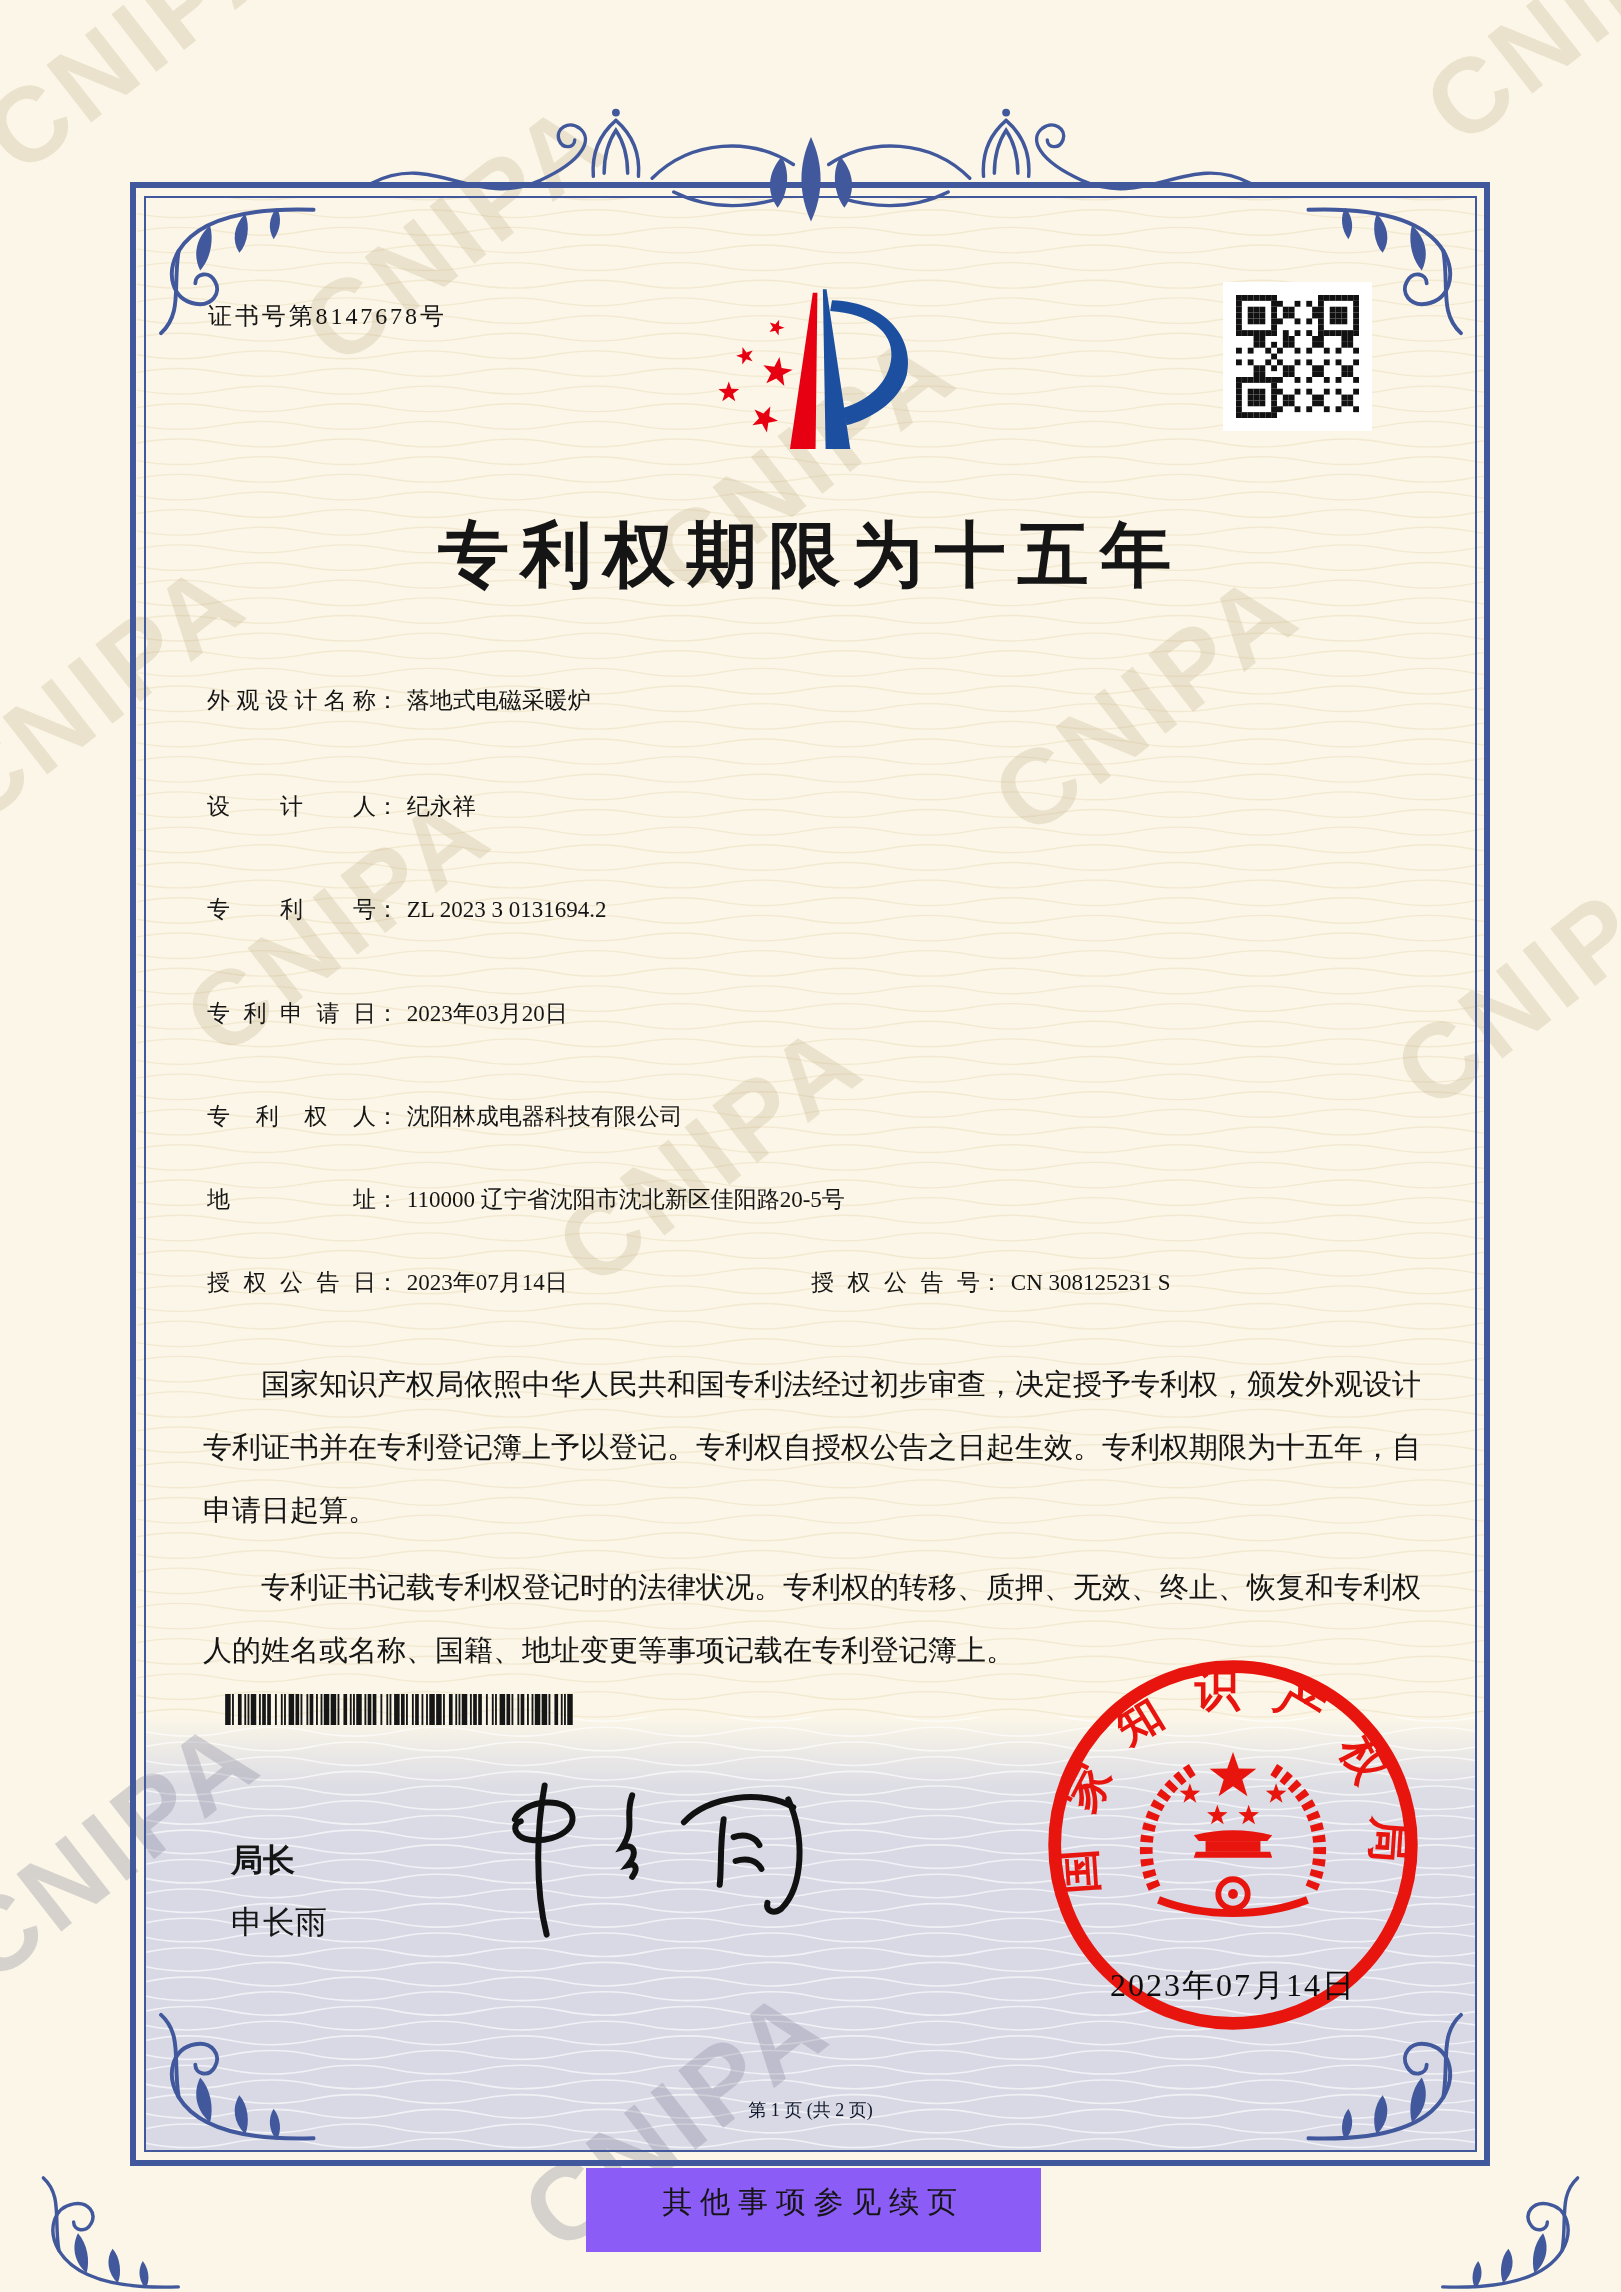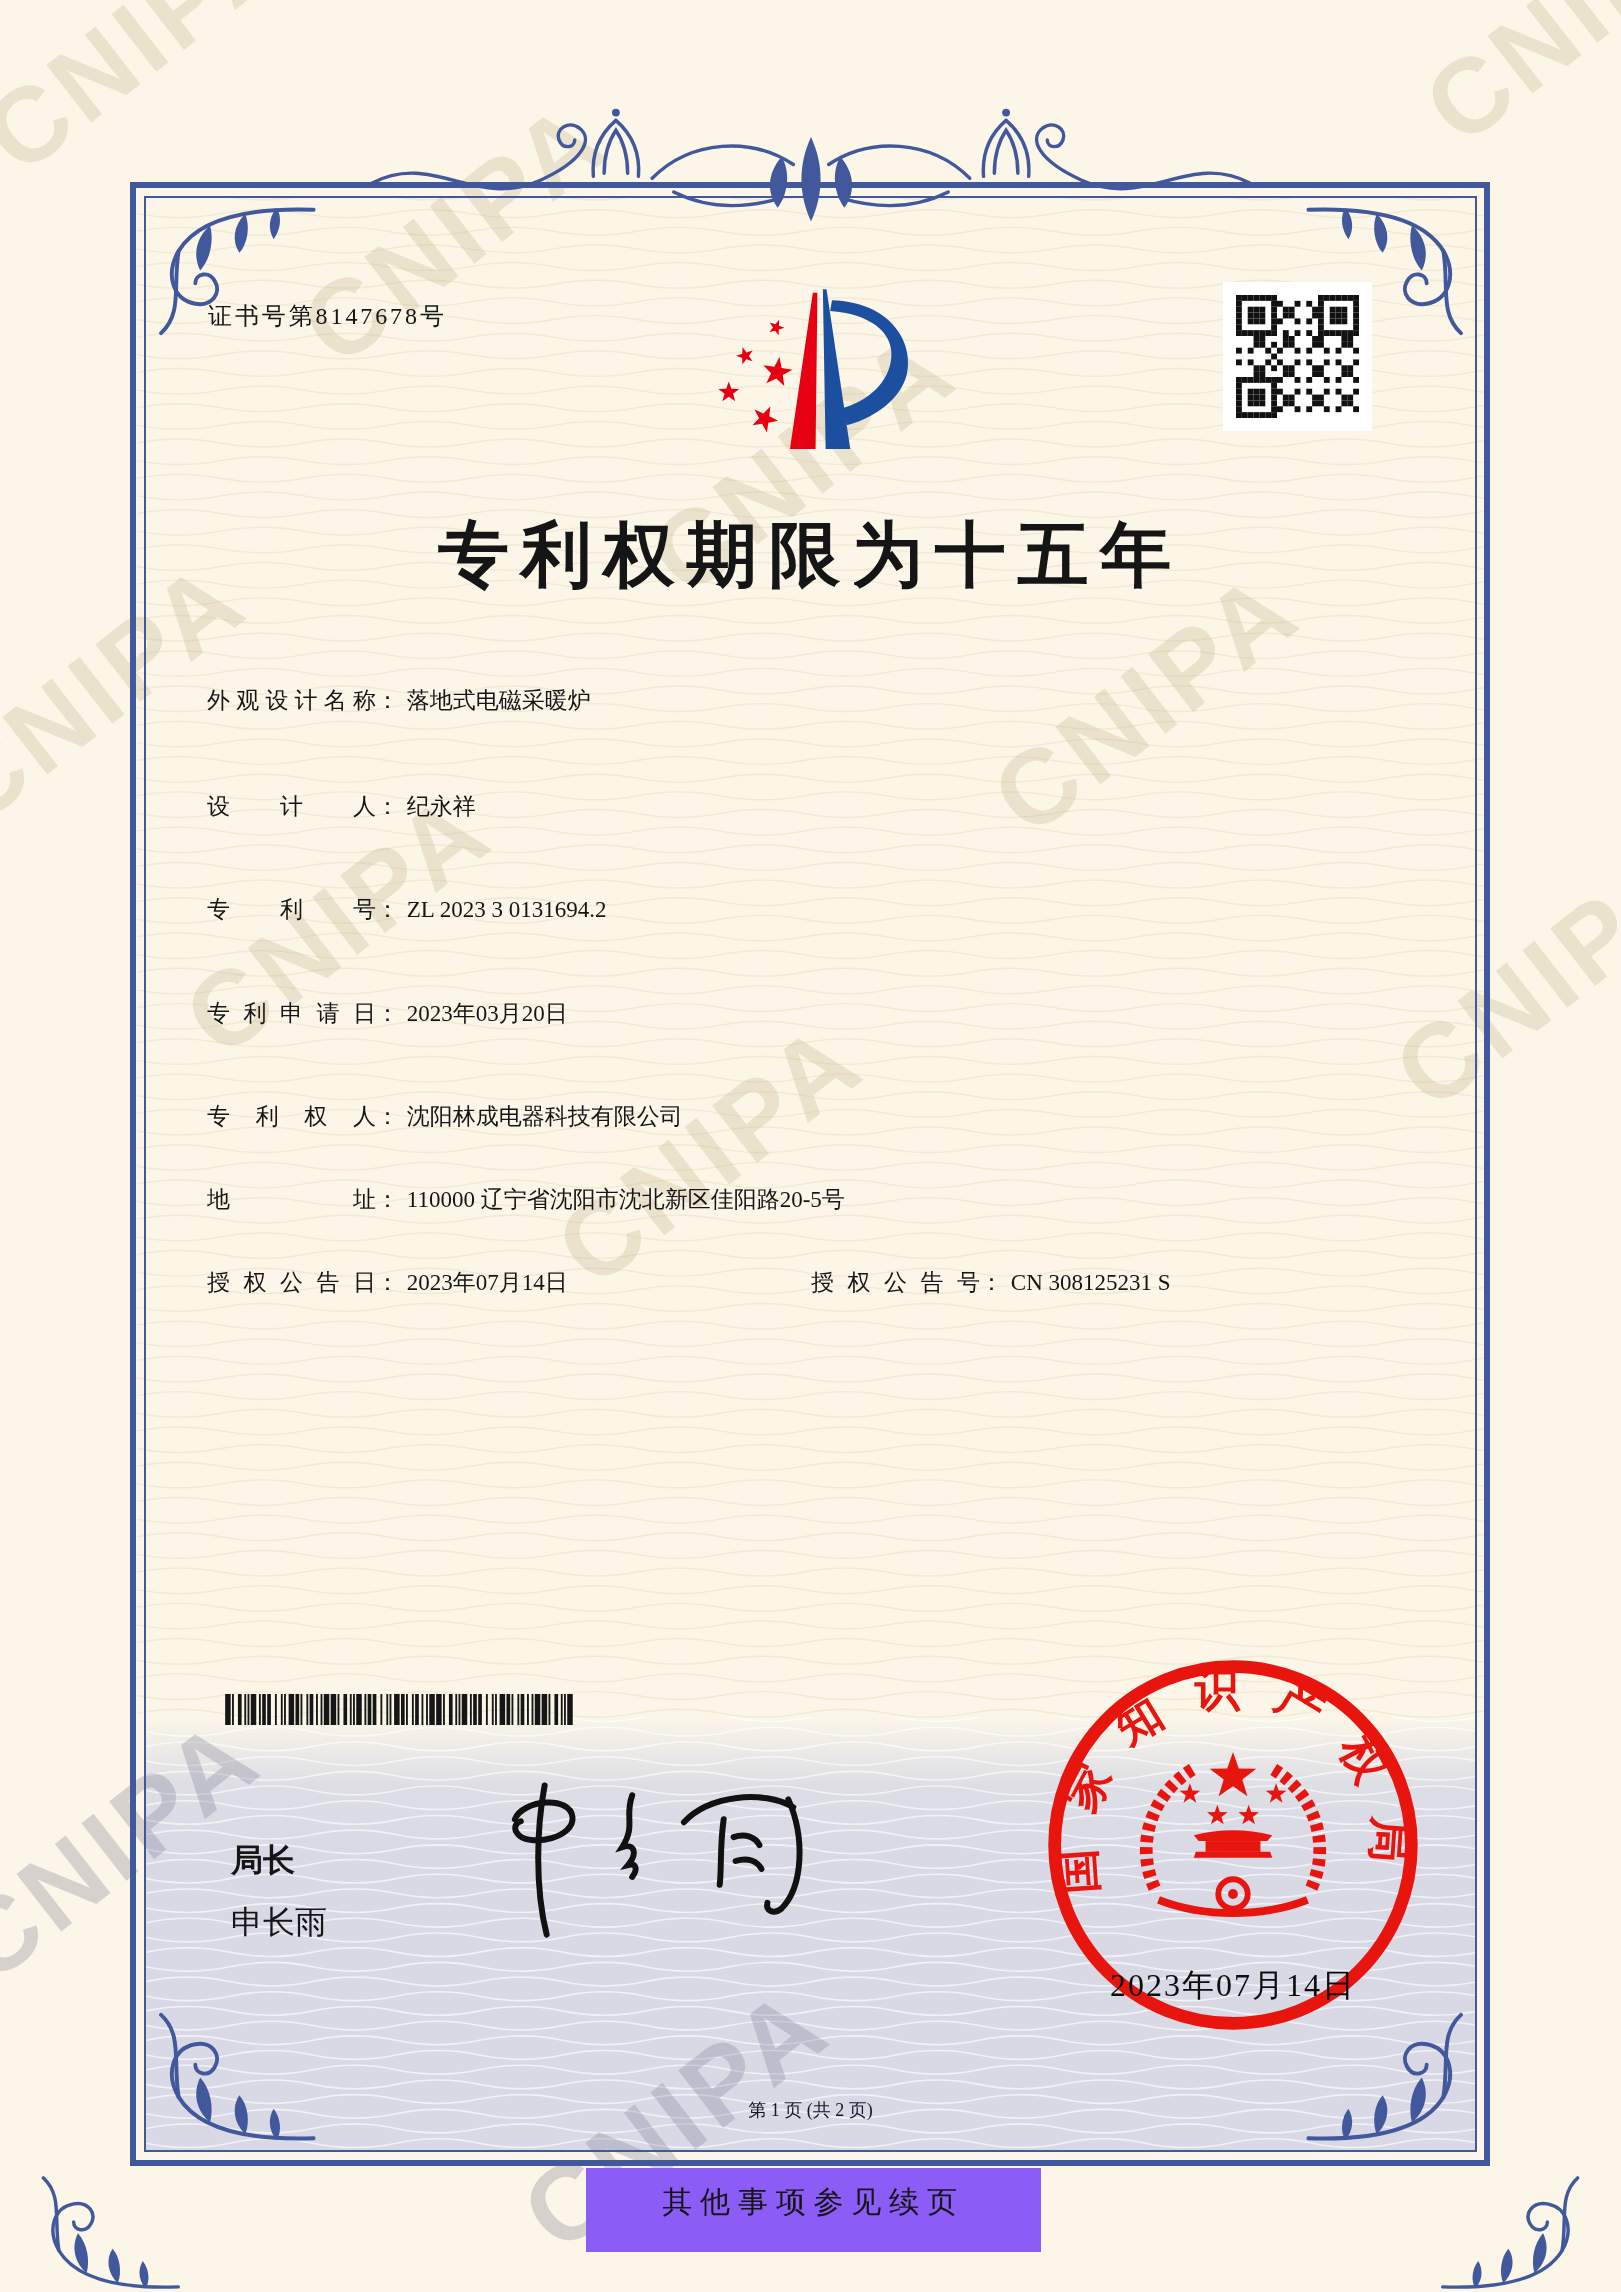--- a/index.html
+++ b/index.html
@@ -475,20 +475,24 @@
   <div class="frow" style="top:1179px">
     <span class="flabel">地址</span><span class="fcolon">：</span><span class="fvalue">110000 辽宁省沈阳市沈北新区佳阳路20-5号</span>
   </div>
   <div class="frow" style="top:1262px">
     <span class="flabel">授权公告日</span><span class="fcolon">：</span><span class="fvalue">2023年07月14日</span>
     <span class="grp2">
       <span class="flabel">授权公告号</span><span class="fcolon">：</span><span class="fvalue">CN 308125231 S</span>
     </span>
   </div>
 
+  <div id="body-text" class="abs">
+    <p>国家知识产权局依照中华人民共和国专利法经过初步审查，决定授予专利权，颁发外观设计专利证书并在专利登记簿上予以登记。专利权自授权公告之日起生效。专利权期限为十五年，自申请日起算。</p>
+    <p>专利证书记载专利权登记时的法律状况。专利权的转移、质押、无效、终止、恢复和专利权人的姓名或名称、国籍、地址变更等事项记载在专利登记簿上。</p>
+  </div>
 
   <svg id="barcode" class="abs" style="left:223px;top:1694px" width="355" height="31" viewBox="0 0 362 32">
       <rect x="0" y="0" width="5.699999999999999" height="32" fill="#161616"></rect>
       <rect x="7.1" y="0" width="1.9" height="32" fill="#161616"></rect>
       <rect x="13.2" y="0" width="3.8" height="32" fill="#161616"></rect>
       <rect x="19.799999999999997" y="0" width="1.9" height="32" fill="#161616"></rect>
       <rect x="23.099999999999998" y="0" width="1.9" height="32" fill="#161616"></rect>
       <rect x="26.4" y="0" width="5.699999999999999" height="32" fill="#161616"></rect>
       <rect x="34.9" y="0" width="1.9" height="32" fill="#161616"></rect>
       <rect x="38.199999999999996" y="0" width="3.8" height="32" fill="#161616"></rect>

